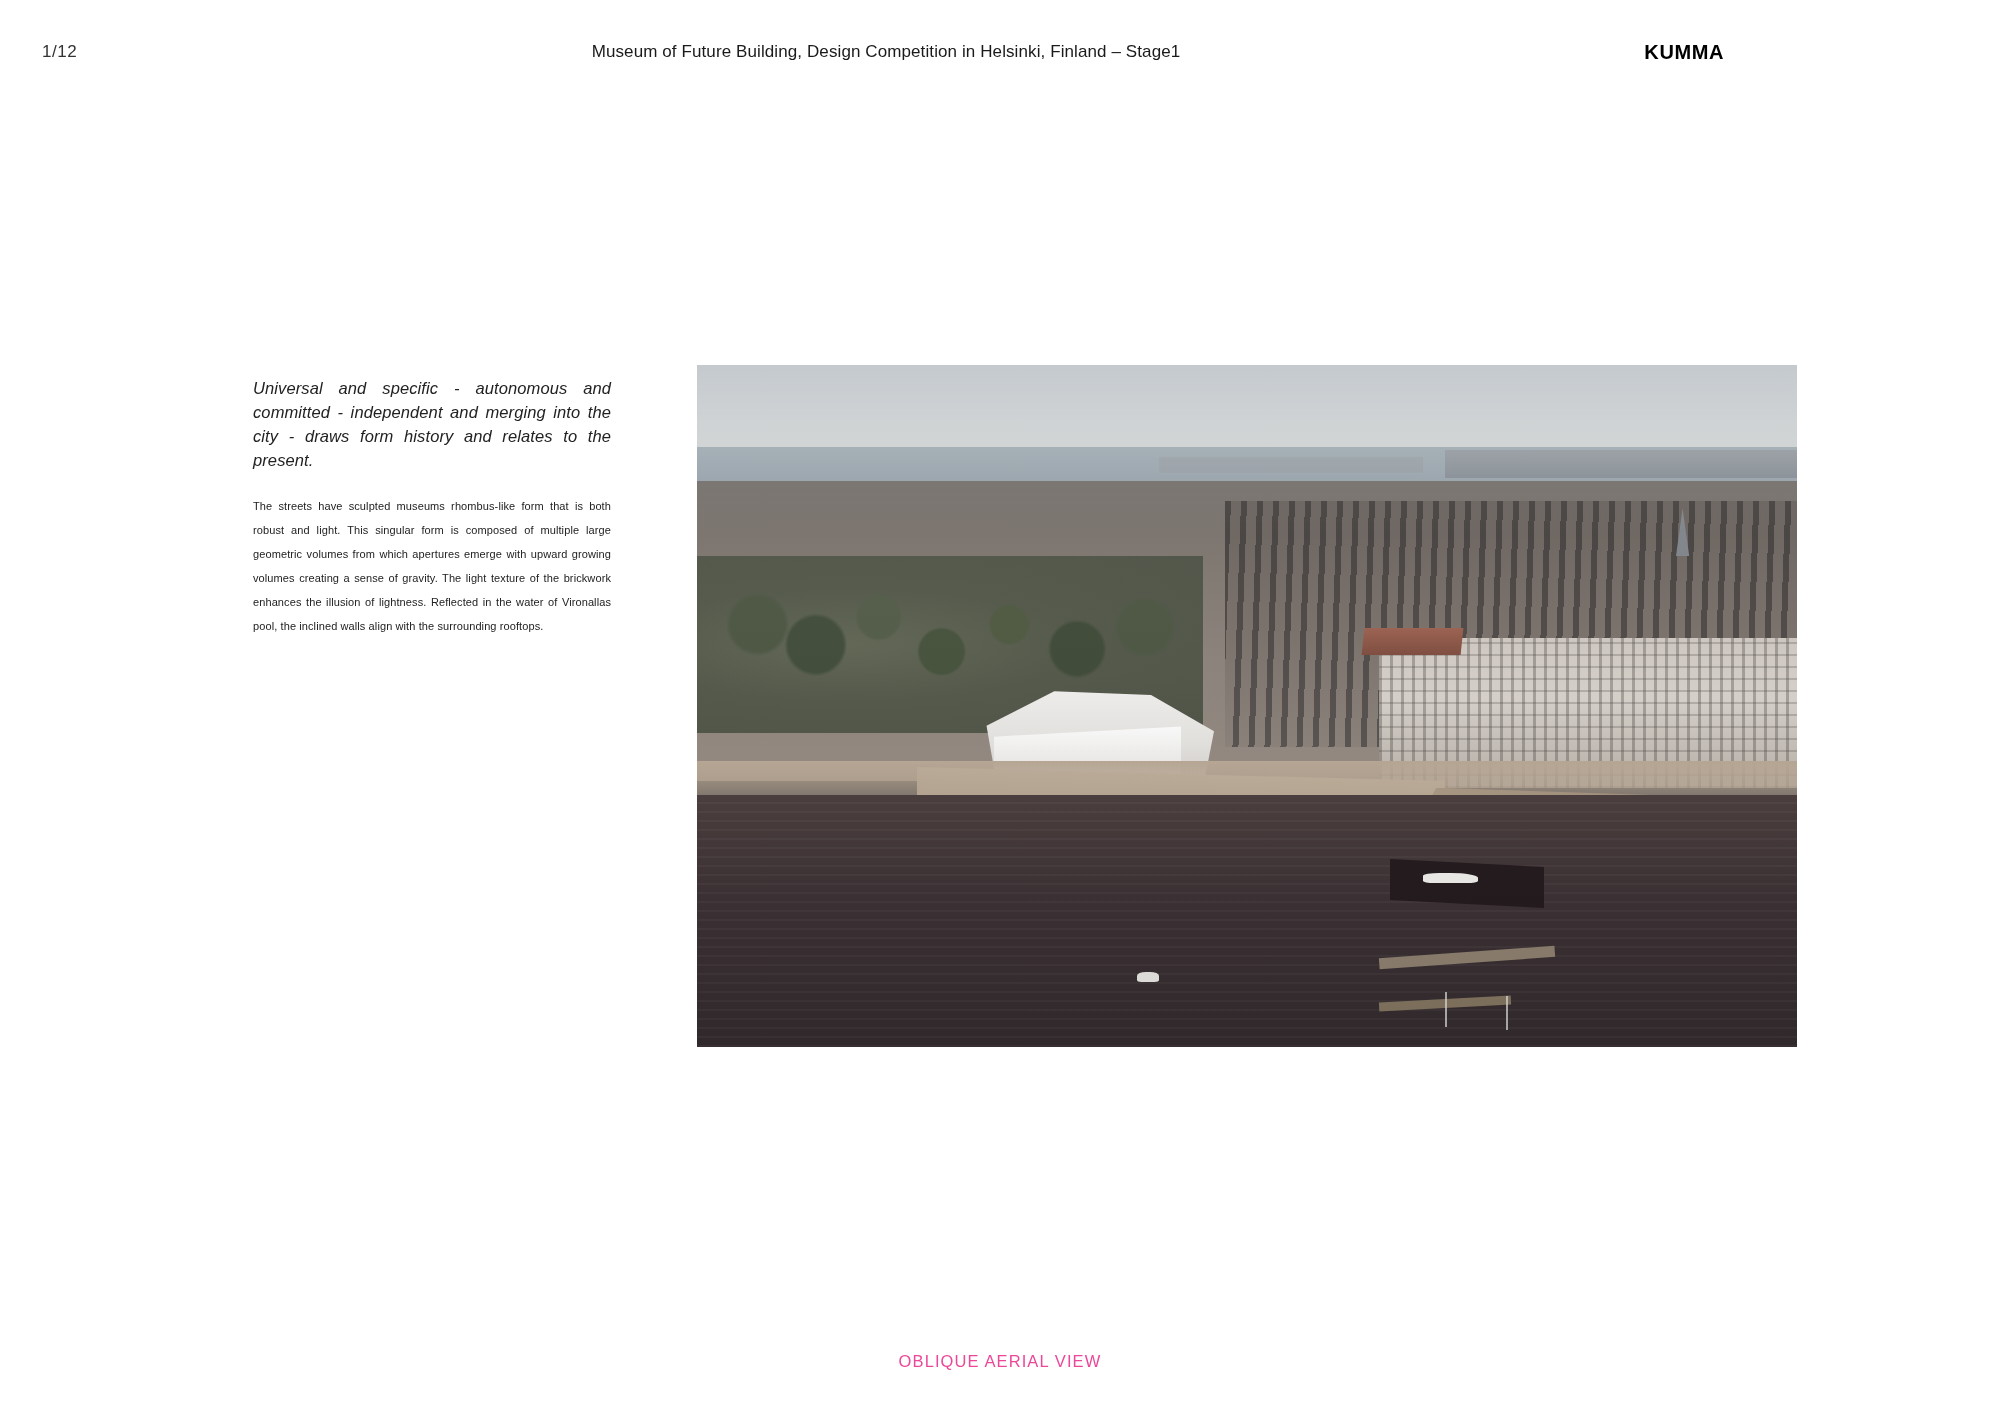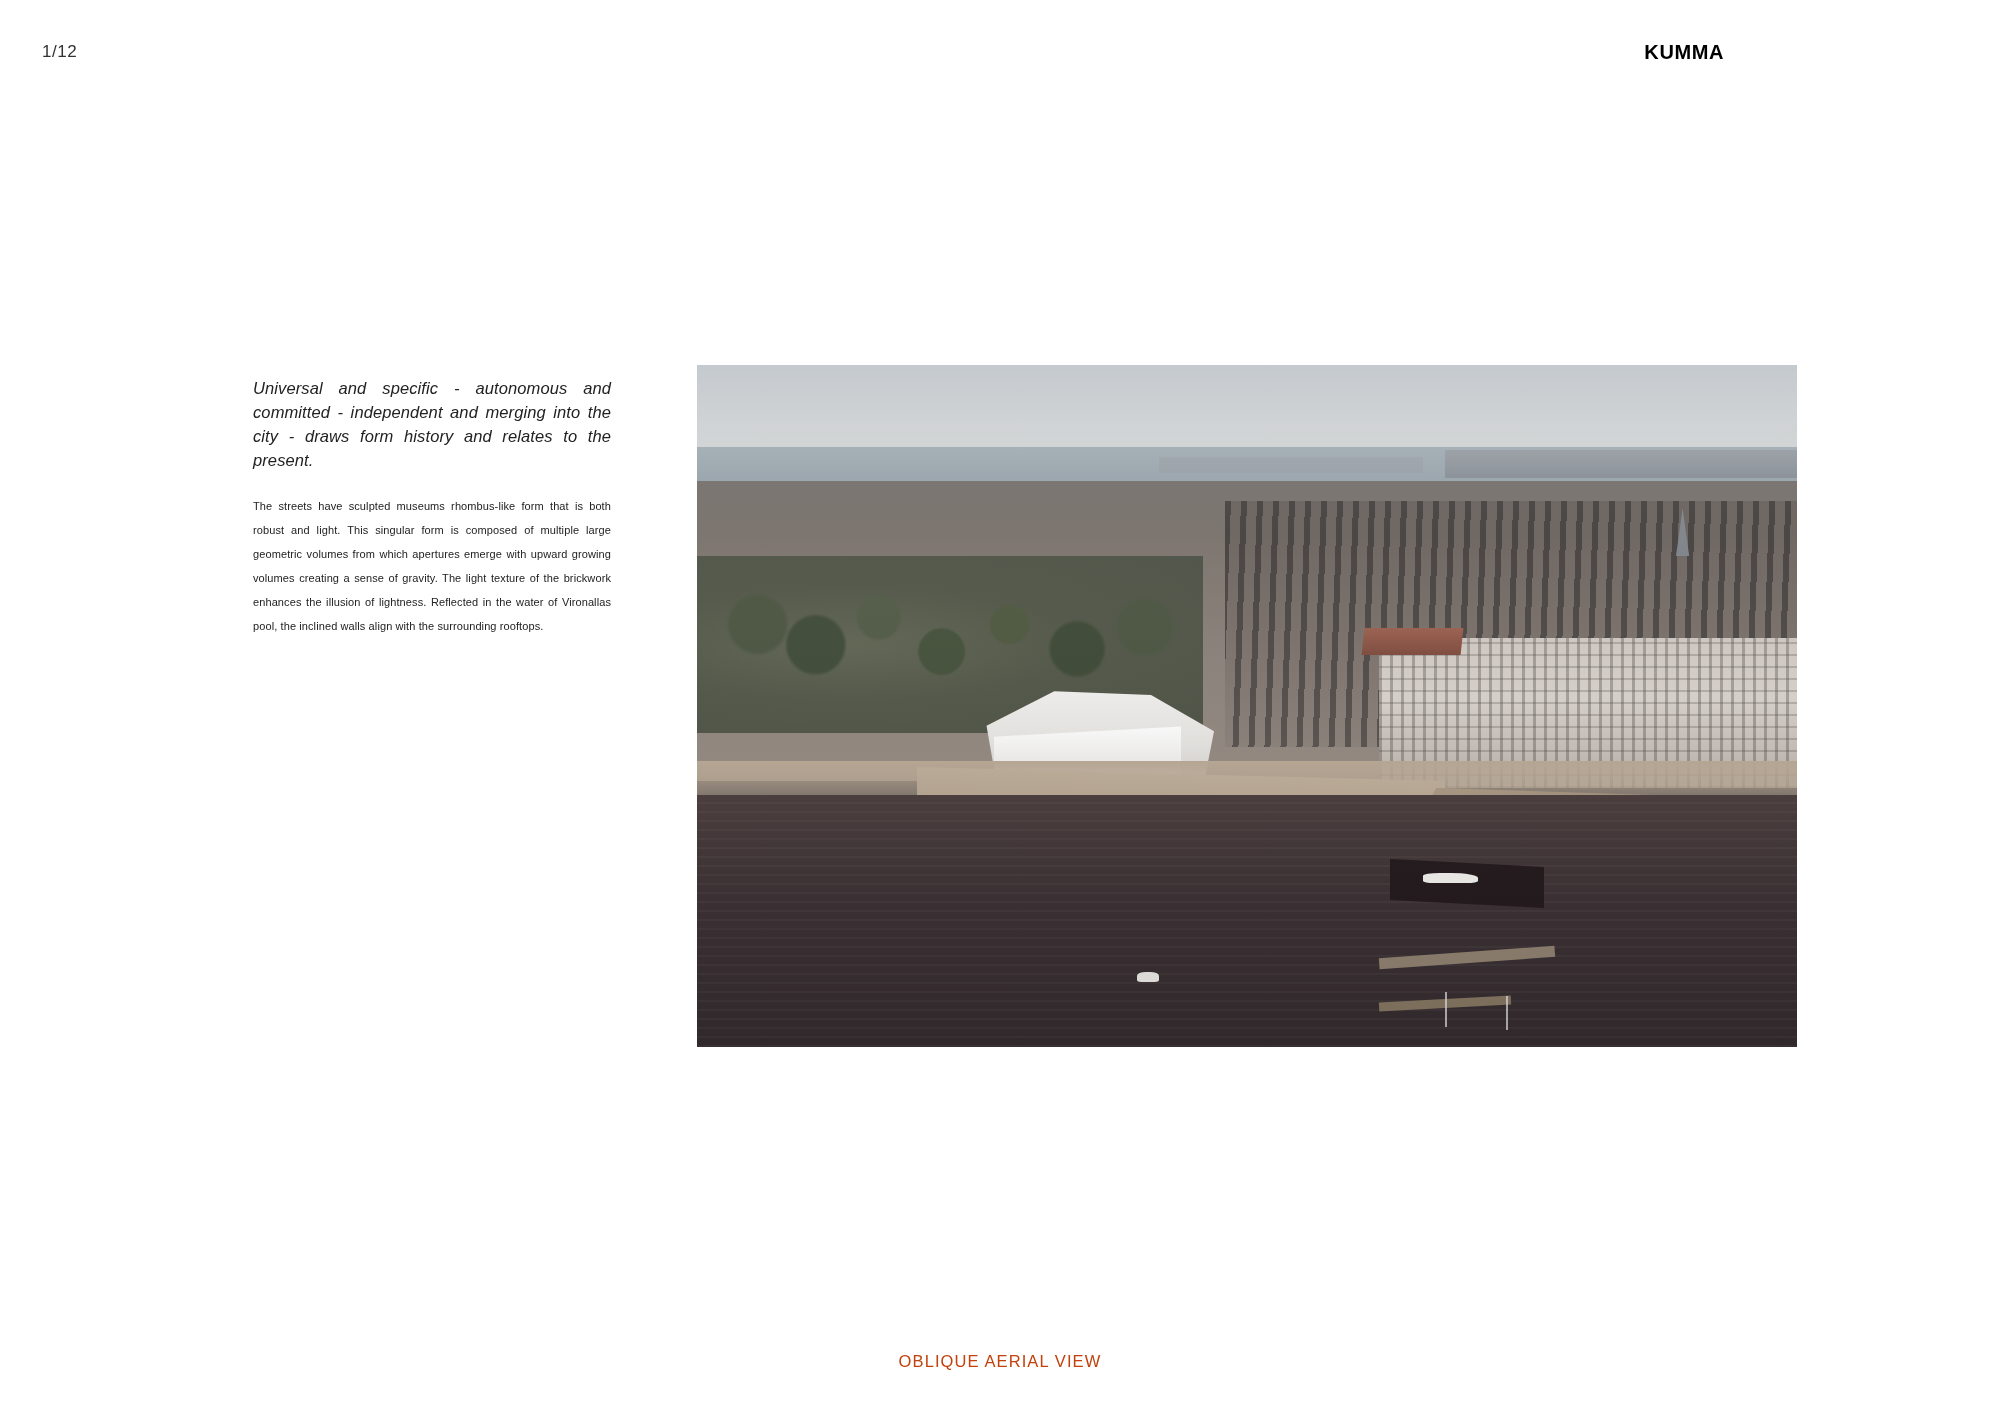--- a/index.html
+++ b/index.html
@@ -270,28 +270,29 @@
 
   
   .figure-caption {
     position: absolute;
     left: 0;
     top: 1352px;
     width: 2000px;
     text-align: center;
     font-size: 16.5px;
     letter-spacing: 1.1px;
-    color: #c2410c;
+    color: #ec4899;
   }
 </style>
 </head>
 <body>
 
 <div class="page-header">
   <div class="page-number">1/12</div>
+  <div class="header-title">Museum of Future Building,  Design Competition  in Helsinki,  Finland – Stage1</div>
   <div class="brand-mark">KUMMA</div>
 </div>
 
 <div class="text-column">
   <p class="lead-paragraph">Universal and specific - autonomous and committed - independent and merging into the city - draws form history and relates to the present.</p>
   <p class="body-paragraph">The streets have sculpted museums rhombus-like form that is both robust and light. This singular form is composed of multiple large geometric volumes from which apertures emerge with upward growing volumes creating a sense of gravity. The light texture of the brickwork enhances the illusion of lightness. Reflected in the water of Vironallas pool, the inclined walls align with the surrounding rooftops.</p>
 </div>
 
 <div class="figure">
   <div class="render">

